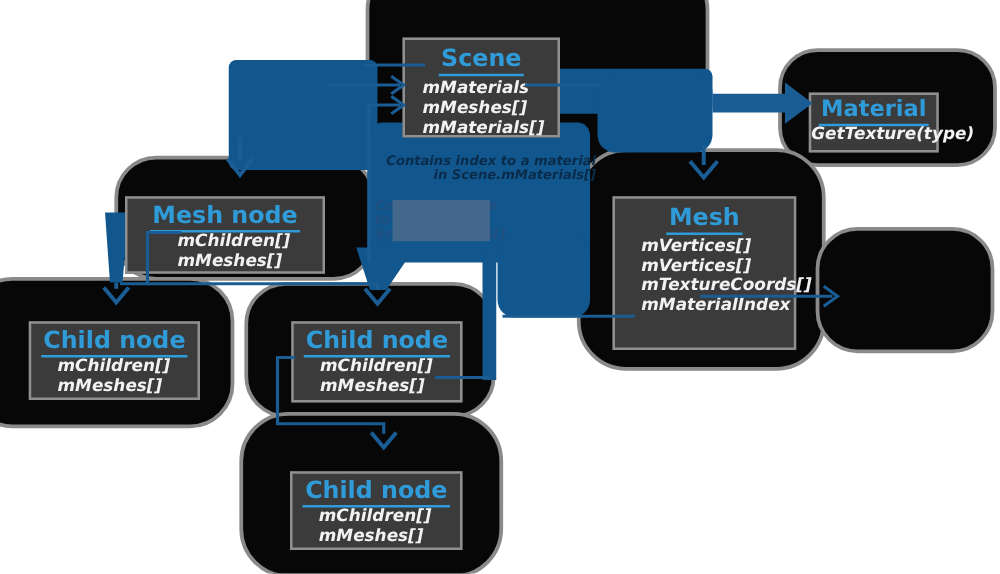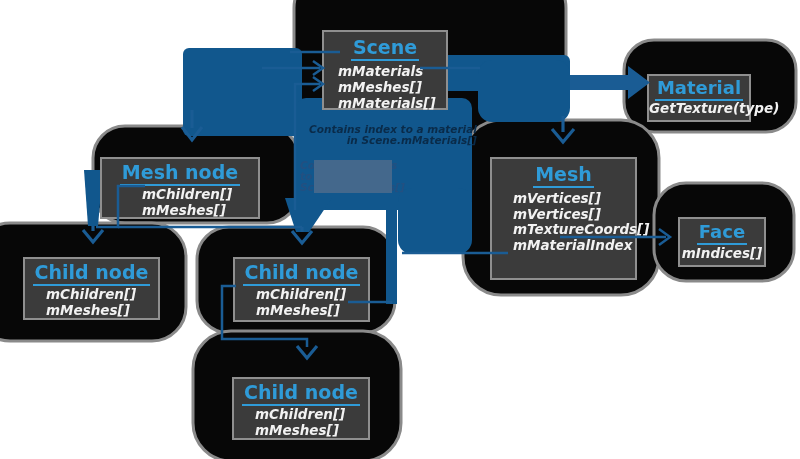--- a/index.html
+++ b/index.html
@@ -80,26 +80,20 @@
   <div class="box me" style="left:490px;top:145px;width:147px;height:123px;">
     <div class="title"><span>Mesh</span></div>
     <div class="rows" style="margin-top:4px;">
       <div class="row">mVertices[]</div>
       <div class="row">mVertices[]</div>
       <div class="row">mTextureCoords[]</div>
       <div class="row">mMaterialIndex</div>
     </div>
   </div>
 
-  <div class="box ctr sm" style="left:678px;top:205px;width:88px;height:50px;">
-    <div class="title" style="padding-top:2px;"><span>Face</span></div>
-    <div class="rows" style="margin-top:2px;">
-      <div class="row">mIndices[]</div>
-    </div>
-  </div>
 
   <div class="box rt" style="left:100px;top:145px;width:160px;height:62px;">
     <div class="title" style="padding-top:2px;"><span>Mesh node</span></div>
     <div class="rows" style="margin-top:2px;">
       <div class="row">mChildren[]</div>
       <div class="row">mMeshes[]</div>
     </div>
   </div>
 
   <div class="box ch" style="left:23px;top:245px;width:137px;height:63px;">

